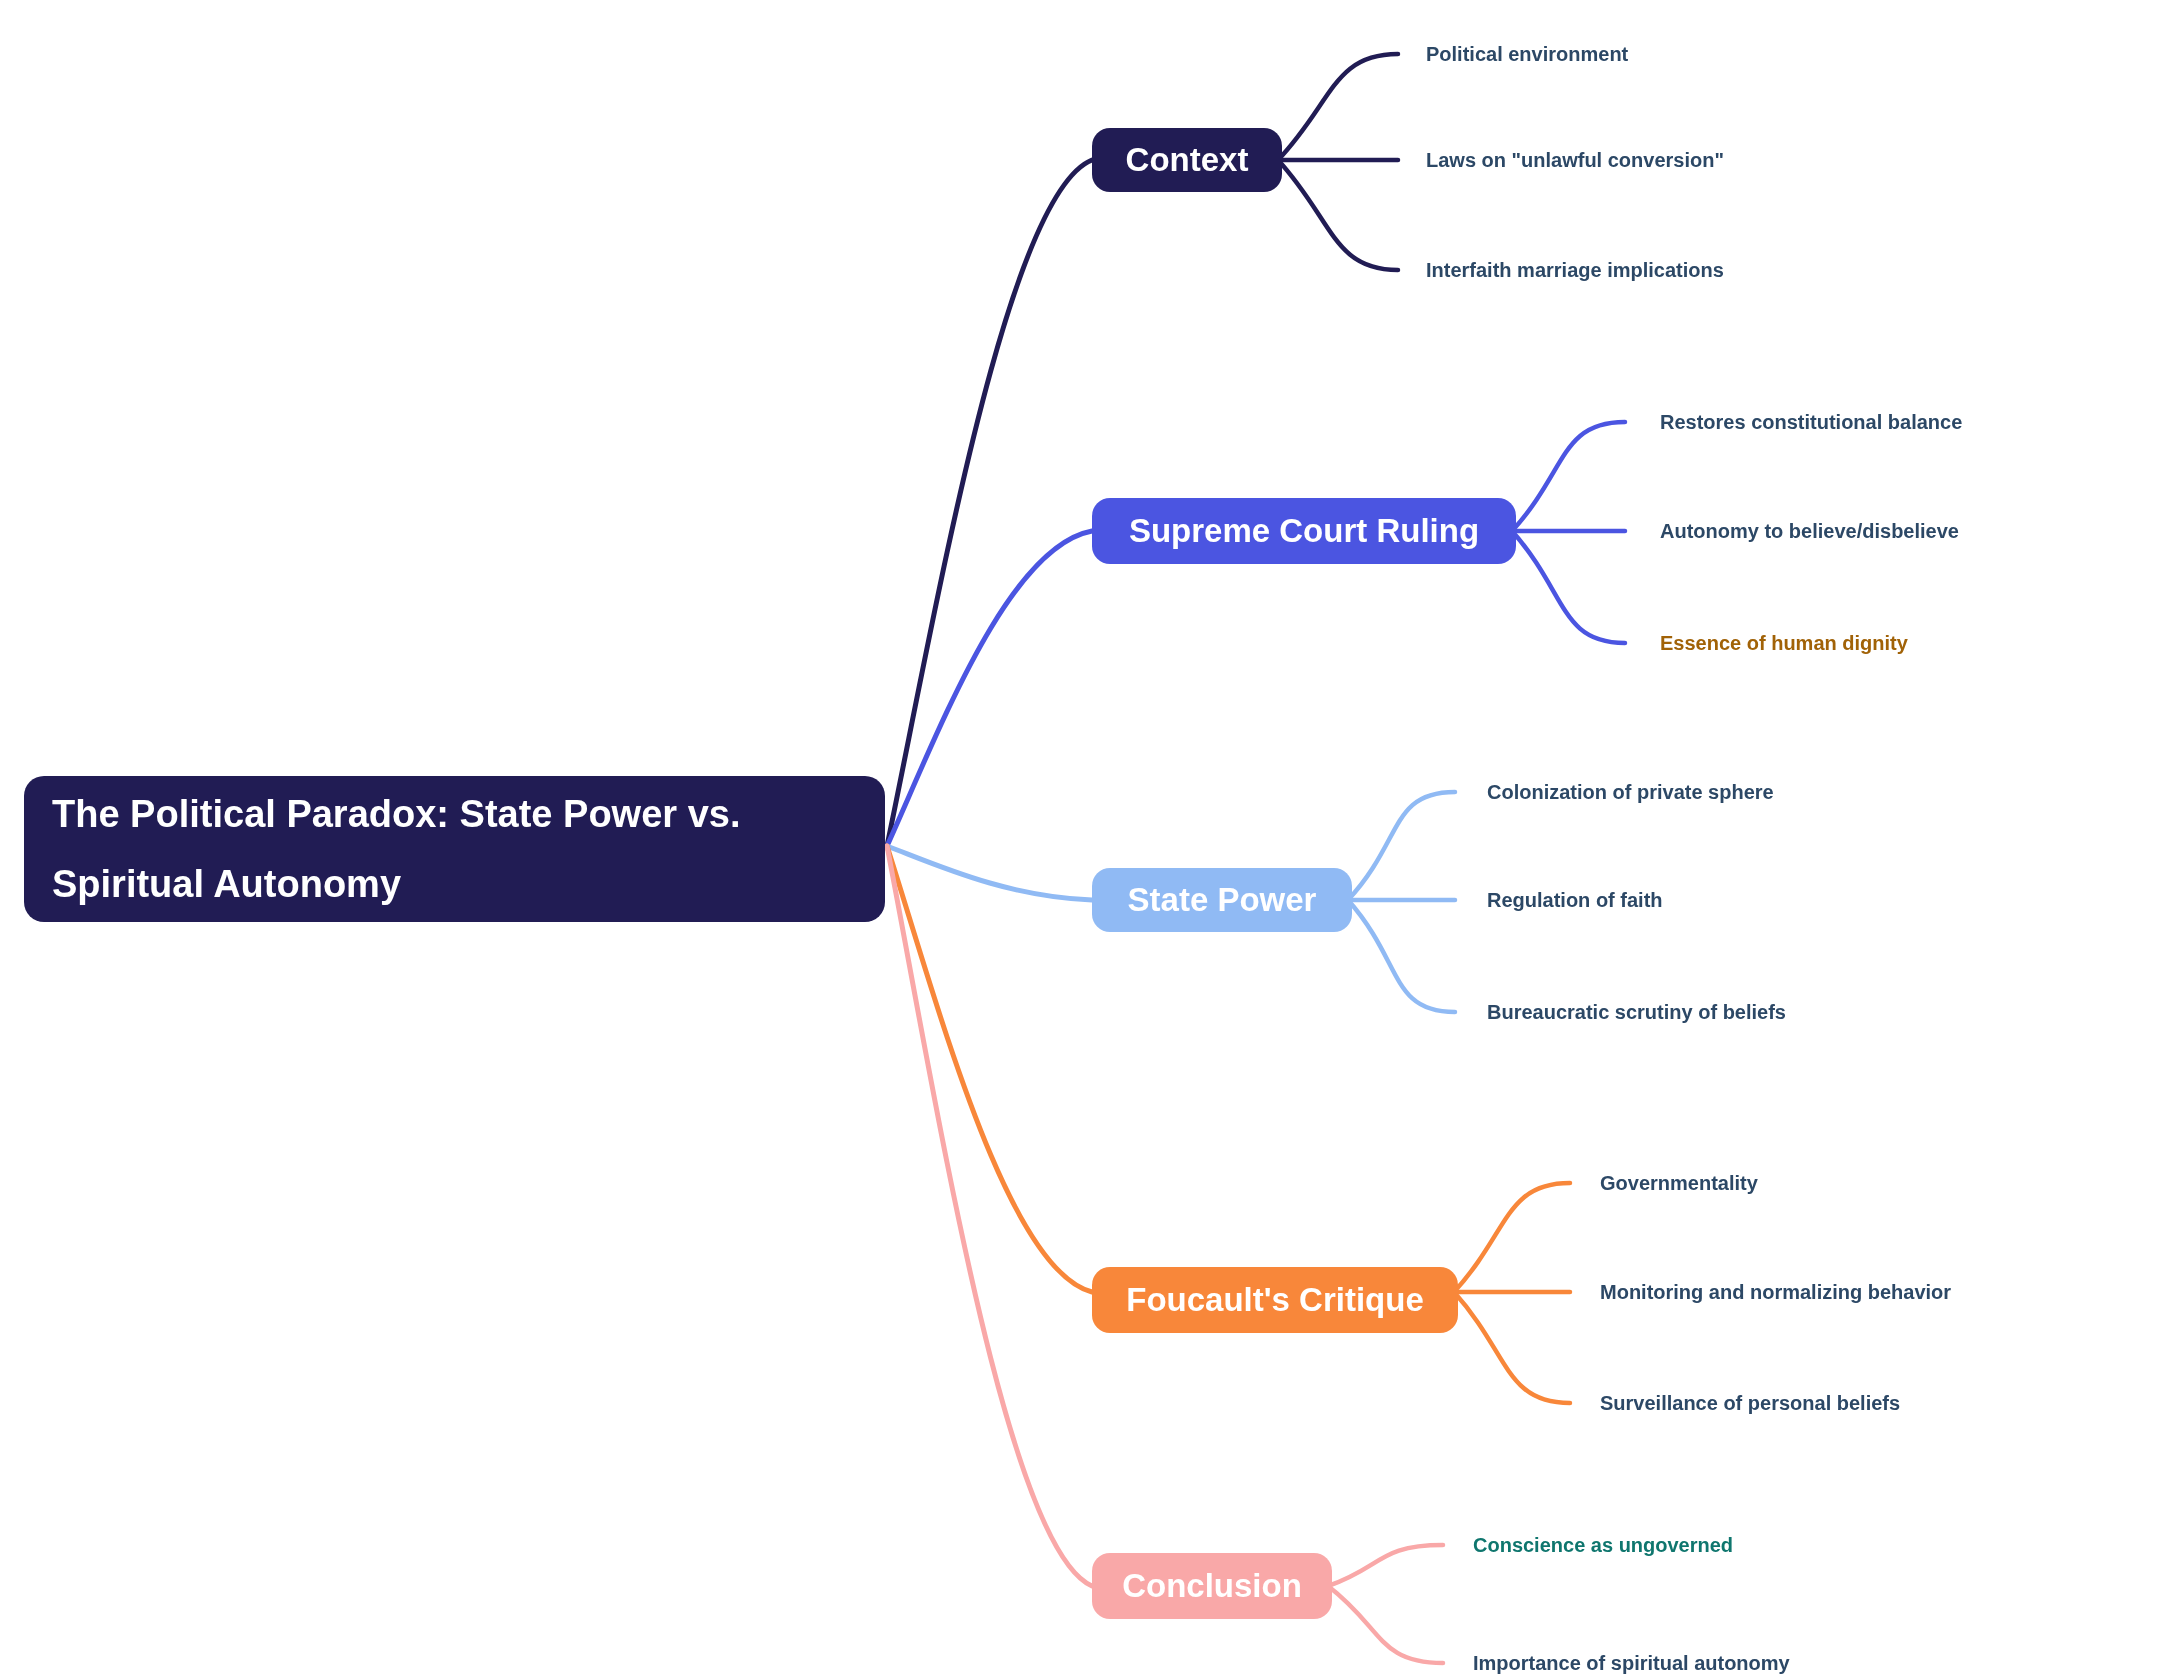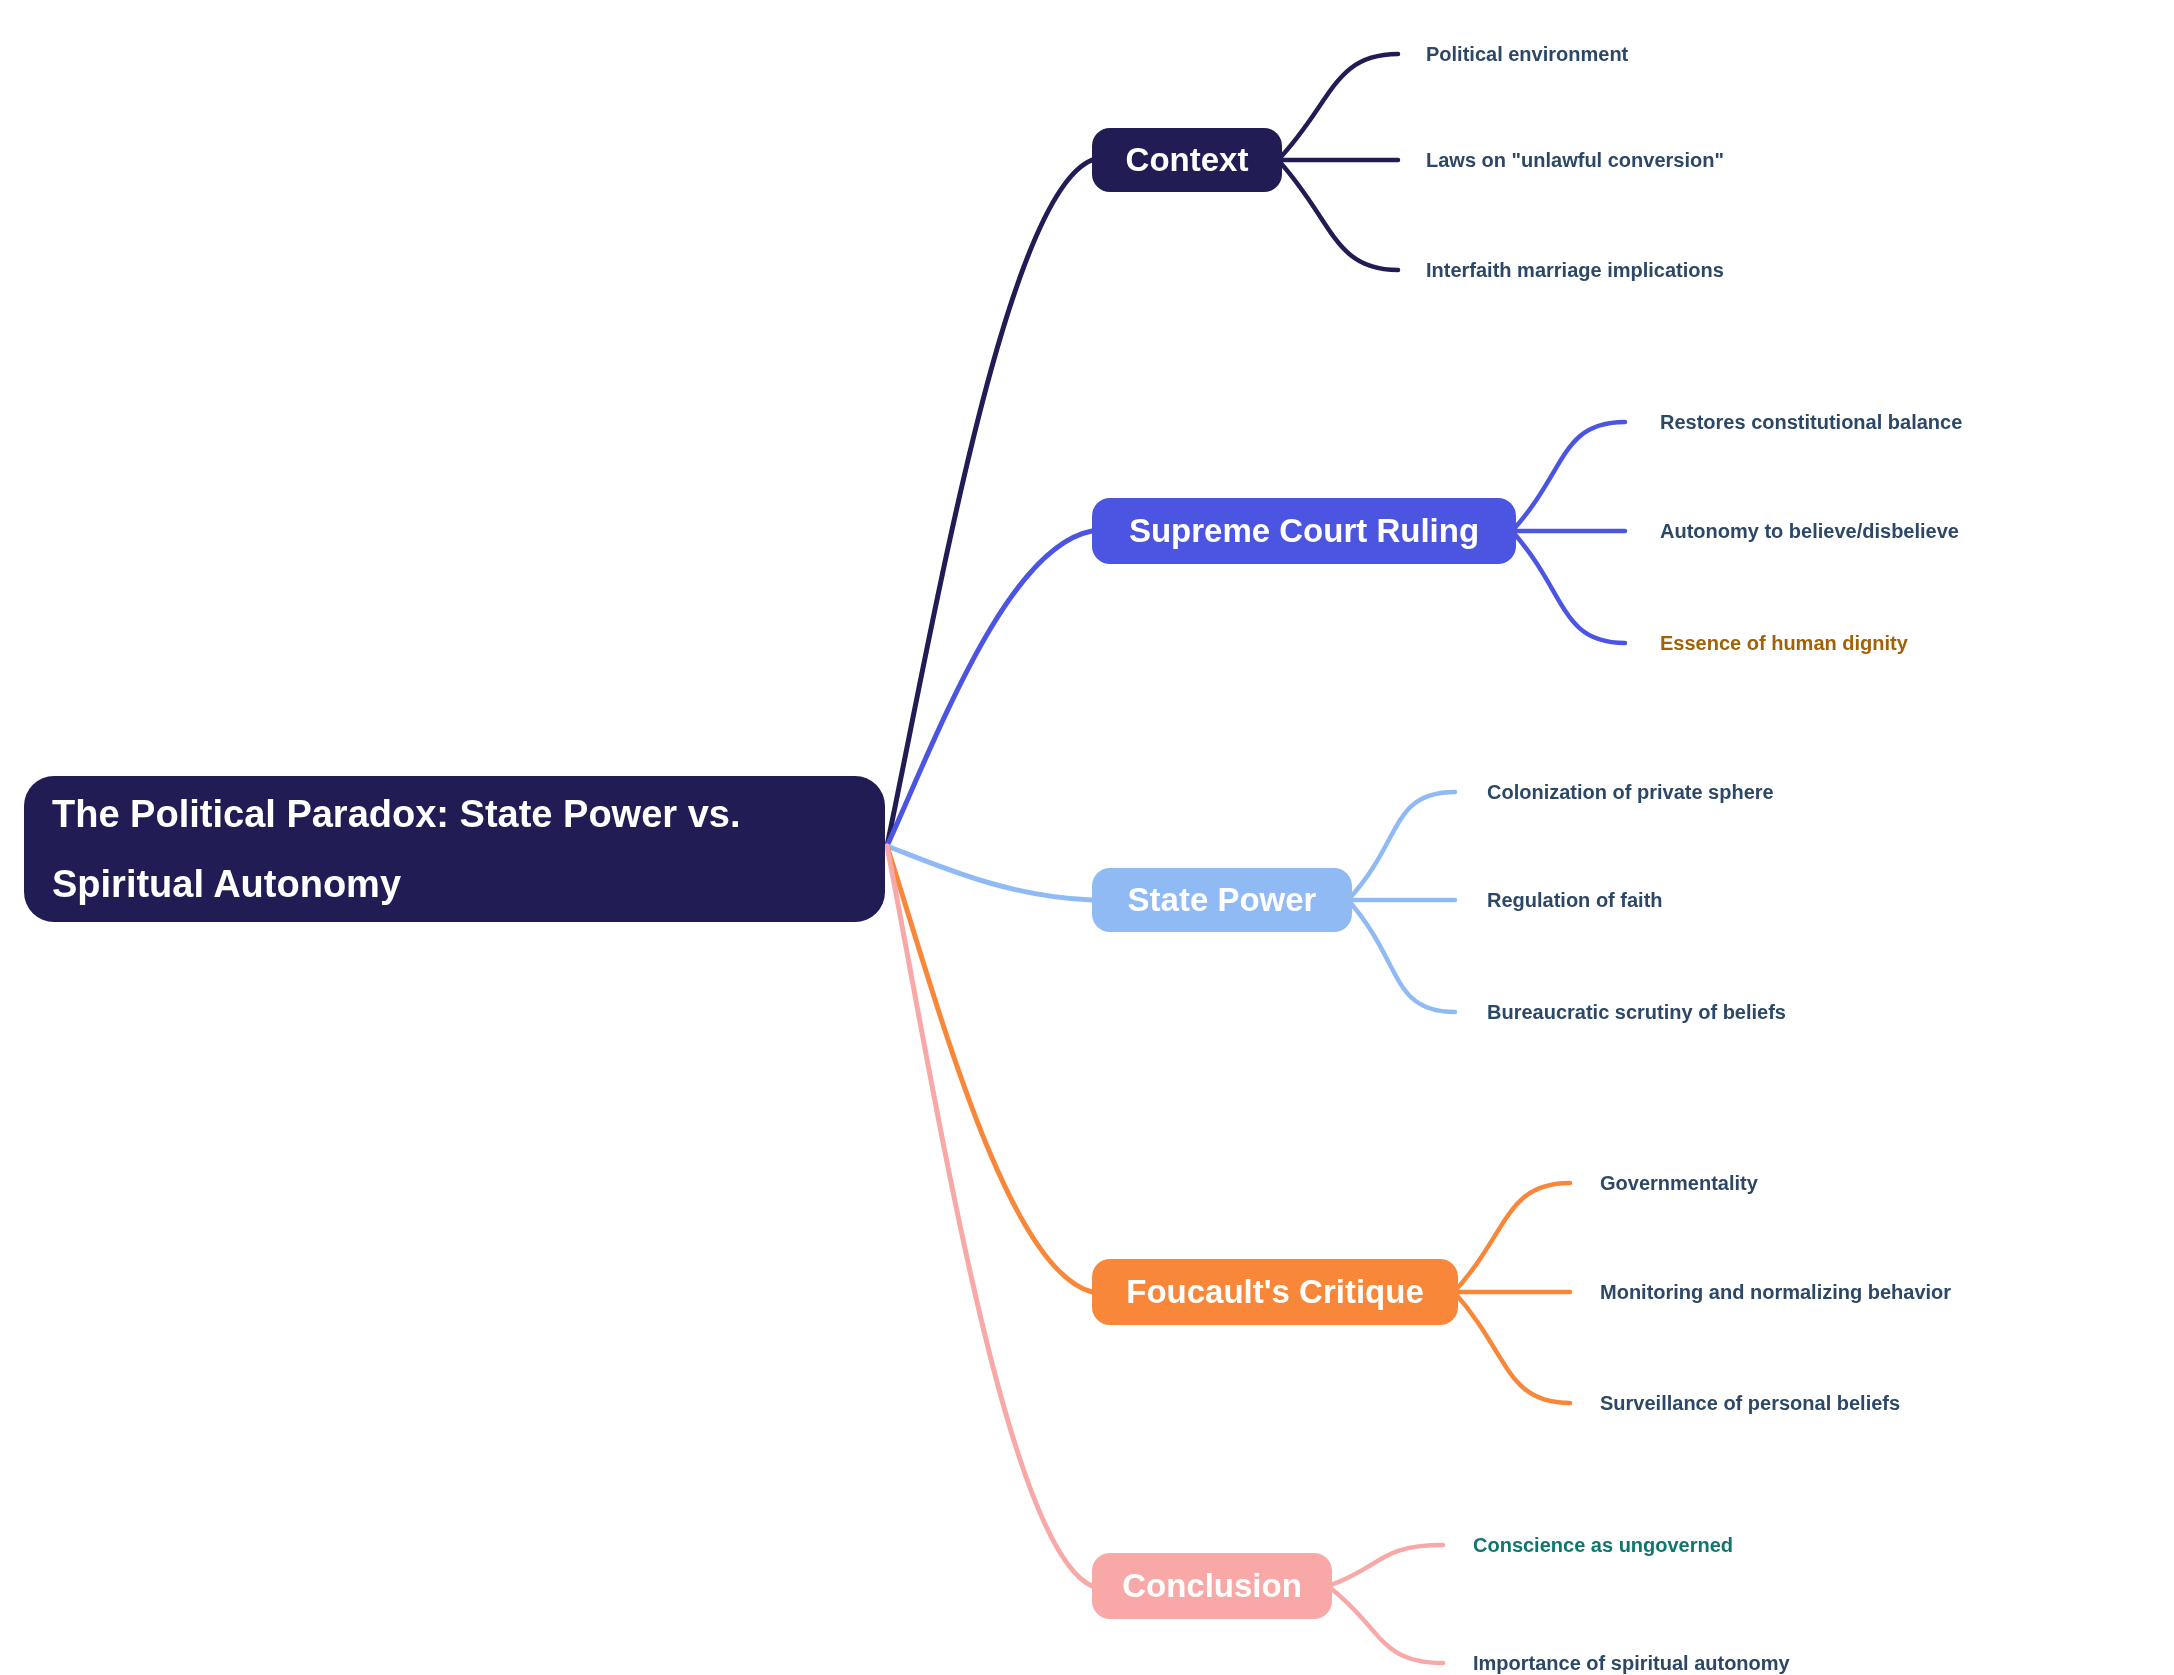--- a/index.html
+++ b/index.html
@@ -13,21 +13,21 @@
   svg.edges{position:absolute;left:0;top:0;}
   .node{
     position:absolute;
     display:flex;align-items:center;justify-content:center;
     box-sizing:border-box;
     color:#ffffff;font-weight:700;
     white-space:nowrap;
   }
   .root{
     left:24px;top:776px;width:861px;height:146px;
-    border-radius:30px;
+    border-radius:20px;
     flex-direction:column;align-items:flex-start;justify-content:center;
     padding-left:28px;
     font-size:38px;line-height:70px;
   }
   .branch{height:64px;border-radius:18px;font-size:33px;}
   .b-context{left:1092px;top:128px;width:190px;}
   .b-scr{left:1092px;top:498px;width:424px;height:66px;}
   .b-state{left:1092px;top:868px;width:260px;}
   .b-foucault{left:1092px;top:1259px;width:366px;height:66px;}
   .b-conclusion{left:1092px;top:1553px;width:240px;height:66px;}
@@ -72,21 +72,21 @@
   </svg>
 
   <div class="node root" style="background: rgb(33, 28, 84);">
     <span>The Political Paradox: State Power vs.</span>
     <span>Spiritual Autonomy</span>
   </div>
 
   <div class="node branch b-context" style="background: rgb(33, 28, 84);">Context</div>
   <div class="node branch b-state" style="background: rgb(144, 186, 244);">State Power</div>
   <div class="node branch b-scr" style="background: rgb(75, 85, 225);">Supreme Court Ruling</div>
-  <div class="node branch b-foucault" style="background: rgb(248, 135, 58);">Foucault's Critique</div>
+  <div class="node branch b-foucault" style="background: rgb(248, 135, 58); margin-top: 8px;">Foucault's Critique</div>
   <div class="node branch b-conclusion" style="background: rgb(249, 168, 168);">Conclusion</div>
 
   <div class="leaf" style="left: 1426px; top: 33px; color: rgb(44, 72, 102);">Political environment</div>
   <div class="leaf" style="left: 1426px; top: 139px; color: rgb(44, 72, 102);">Laws on "unlawful conversion"</div>
   <div class="leaf" style="left: 1660px; top: 401px; color: rgb(44, 72, 102);">Restores constitutional balance</div>
 
   <div class="leaf" style="left: 1426px; top: 249px; color: rgb(44, 72, 102);">Interfaith marriage implications</div>
   <div class="leaf" style="left: 1660px; top: 510px; color: rgb(44, 72, 102);">Autonomy to believe/disbelieve</div>
   <div class="leaf" style="left: 1660px; top: 622px; color: #a16207;">Essence of human dignity</div>
 

